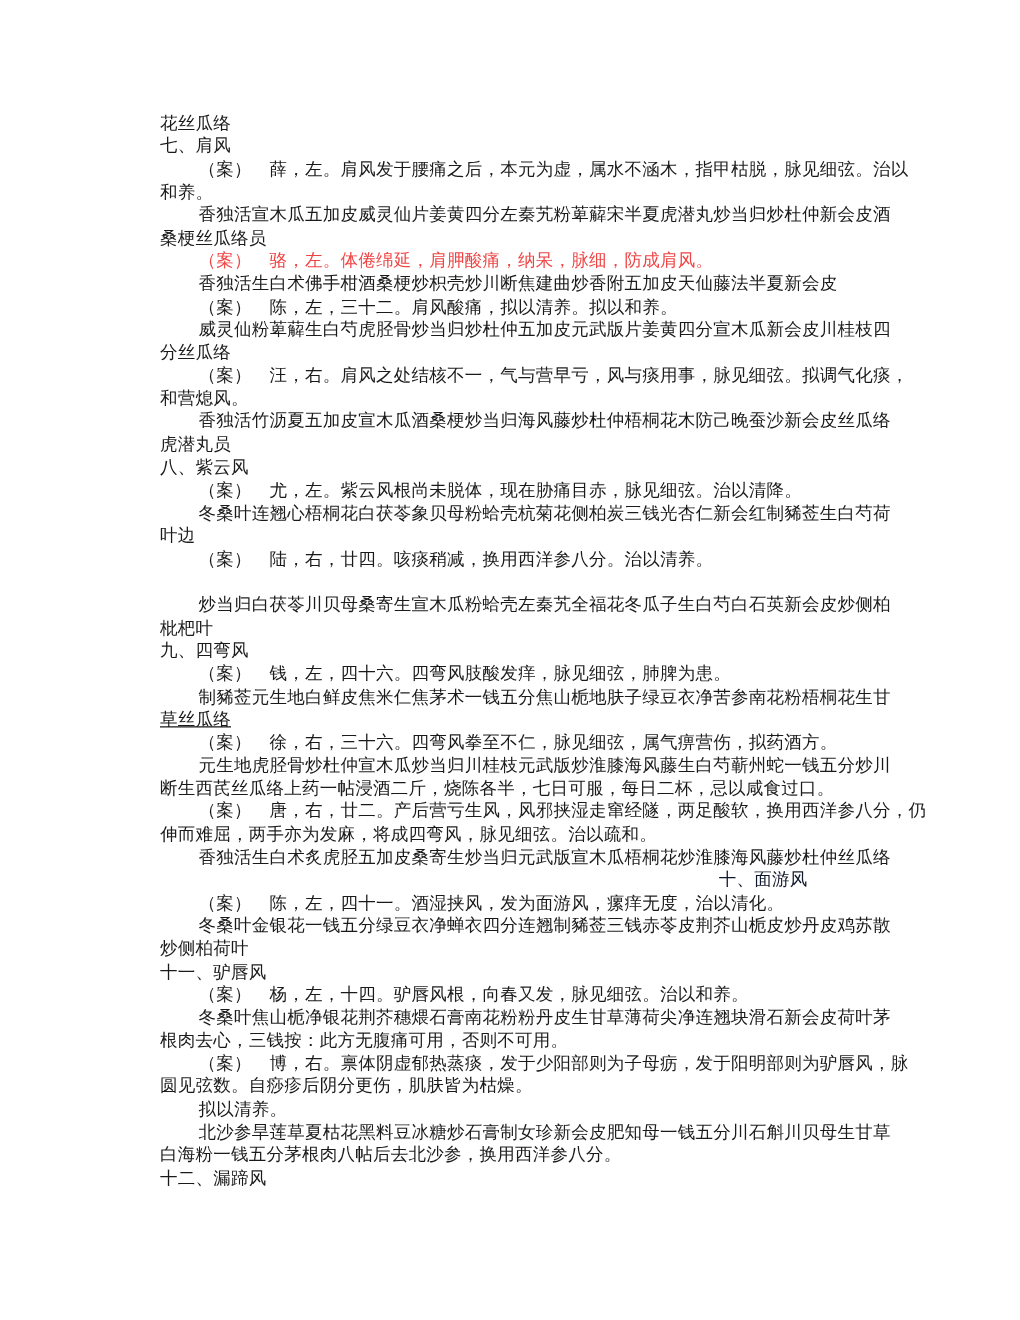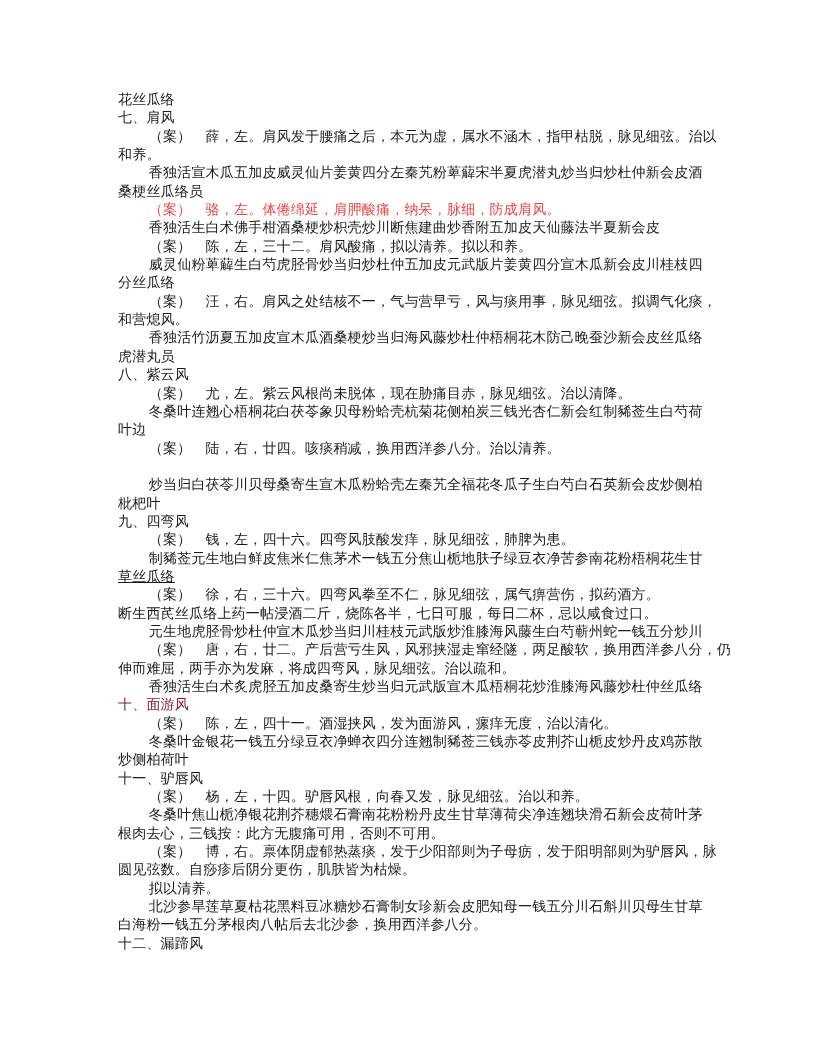--- a/index.html
+++ b/index.html
@@ -13,20 +13,21 @@
     overflow: hidden;
     font-family: "Liberation Serif", "DejaVu Serif", serif;
   }
   .page {
     box-sizing: border-box;
     width: 752px;
     height: 1056px;
     padding: 91px 116px 0 118px;
     background: #ffffff;
     color: #000000;
+    margin-left: 10px;
   }
   .doc-line {
     font-size: 14px;
     line-height: 18.35px;
     height: 18.35px;
     white-space: nowrap;
     letter-spacing: 0.2px;
     text-align: left;
     color: #1a1a1a;
   }
@@ -63,26 +64,26 @@
       <div class="doc-line" style="color: rgb(26, 26, 26);">叶边</div>
       <div class="doc-line indent" style="color: rgb(26, 26, 26);">（案）　陆，右，廿四。咳痰稍减，换用西洋参八分。治以清养。</div>
       <div class="doc-line blank" style="color: rgb(26, 26, 26);"></div>
       <div class="doc-line indent" style="color: rgb(26, 26, 26);">炒当归白茯苓川贝母桑寄生宣木瓜粉蛤壳左秦艽全福花冬瓜子生白芍白石英新会皮炒侧柏</div>
       <div class="doc-line" style="color: rgb(26, 26, 26);">枇杷叶</div>
       <div class="doc-line" style="color: rgb(26, 26, 26);">九、四弯风</div>
       <div class="doc-line indent" style="color: rgb(26, 26, 26);">（案）　钱，左，四十六。四弯风肢酸发痒，脉见细弦，肺脾为患。</div>
       <div class="doc-line indent" style="color: rgb(26, 26, 26);">制豨莶元生地白鲜皮焦米仁焦茅术一钱五分焦山栀地肤子绿豆衣净苦参南花粉梧桐花生甘</div>
       <div class="doc-line" style="color: rgb(26, 26, 26); text-decoration: underline;">草丝瓜络</div>
       <div class="doc-line indent" style="color: rgb(26, 26, 26);">（案）　徐，右，三十六。四弯风拳至不仁，脉见细弦，属气痹营伤，拟药酒方。</div>
+      <div class="doc-line indent" style="color: rgb(26, 26, 26);">元生地虎胫骨炒杜仲宣木瓜炒当归川桂枝元武版炒淮膝海风藤生白芍蕲州蛇一钱五分炒川</div>
       <div class="doc-line" style="color: rgb(26, 26, 26);">断生西芪丝瓜络上药一帖浸酒二斤，烧陈各半，七日可服，每日二杯，忌以咸食过口。</div>
-      <div class="doc-line indent" style="color: rgb(26, 26, 26);">元生地虎胫骨炒杜仲宣木瓜炒当归川桂枝元武版炒淮膝海风藤生白芍蕲州蛇一钱五分炒川</div>
       <div class="doc-line indent" style="color: rgb(26, 26, 26);">（案）　唐，右，廿二。产后营亏生风，风邪挟湿走窜经隧，两足酸软，换用西洋参八分，仍</div>
       <div class="doc-line" style="color: rgb(26, 26, 26);">伸而难屈，两手亦为发麻，将成四弯风，脉见细弦。治以疏和。</div>
       <div class="doc-line indent" style="color: rgb(26, 26, 26);">香独活生白术炙虎胫五加皮桑寄生炒当归元武版宣木瓜梧桐花炒淮膝海风藤炒杜仲丝瓜络</div>
-      <div class="doc-line" style="color: #7f1d1d;">十、面游风</div>
+      <div class="doc-line" style="color: #0f172a; text-align: right;">十、面游风</div>
       <div class="doc-line indent" style="color: rgb(26, 26, 26);">（案）　陈，左，四十一。酒湿挟风，发为面游风，瘰痒无度，治以清化。</div>
       <div class="doc-line indent" style="color: rgb(26, 26, 26);">冬桑叶金银花一钱五分绿豆衣净蝉衣四分连翘制豨莶三钱赤苓皮荆芥山栀皮炒丹皮鸡苏散</div>
       <div class="doc-line" style="color: rgb(26, 26, 26);">炒侧柏荷叶</div>
       <div class="doc-line" style="color: rgb(26, 26, 26);">十一、驴唇风</div>
       <div class="doc-line indent" style="color: rgb(26, 26, 26);">（案）　杨，左，十四。驴唇风根，向春又发，脉见细弦。治以和养。</div>
       <div class="doc-line indent" style="color: rgb(26, 26, 26);">冬桑叶焦山栀净银花荆芥穗煨石膏南花粉粉丹皮生甘草薄荷尖净连翘块滑石新会皮荷叶茅</div>
       <div class="doc-line" style="color: rgb(26, 26, 26);">根肉去心，三钱按：此方无腹痛可用，否则不可用。</div>
       <div class="doc-line indent" style="color: rgb(26, 26, 26);">（案）　博，右。禀体阴虚郁热蒸痰，发于少阳部则为子母疬，发于阳明部则为驴唇风，脉</div>
       <div class="doc-line" style="color: rgb(26, 26, 26);">圆见弦数。自痧疹后阴分更伤，肌肤皆为枯燥。</div>
       <div class="doc-line indent" style="color: rgb(26, 26, 26);">拟以清养。</div>

